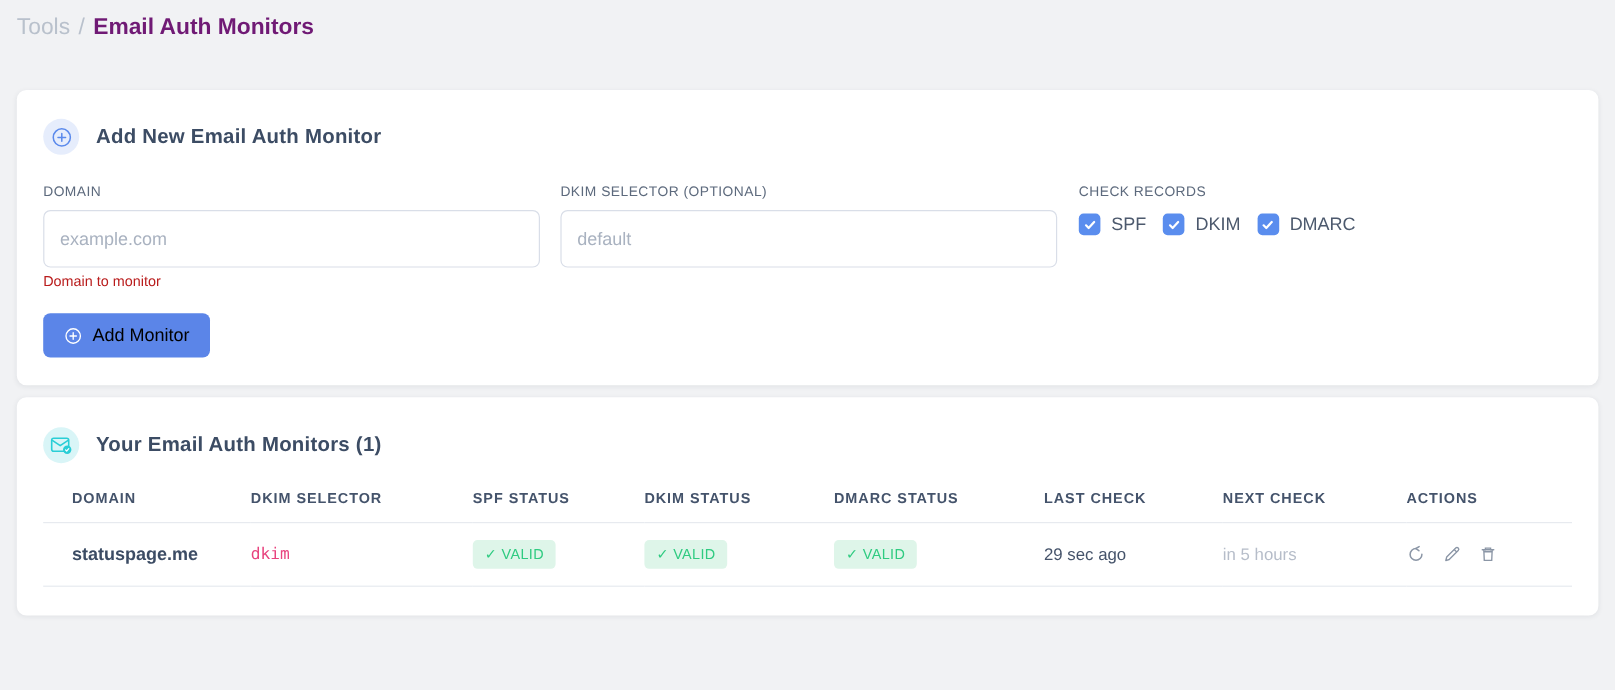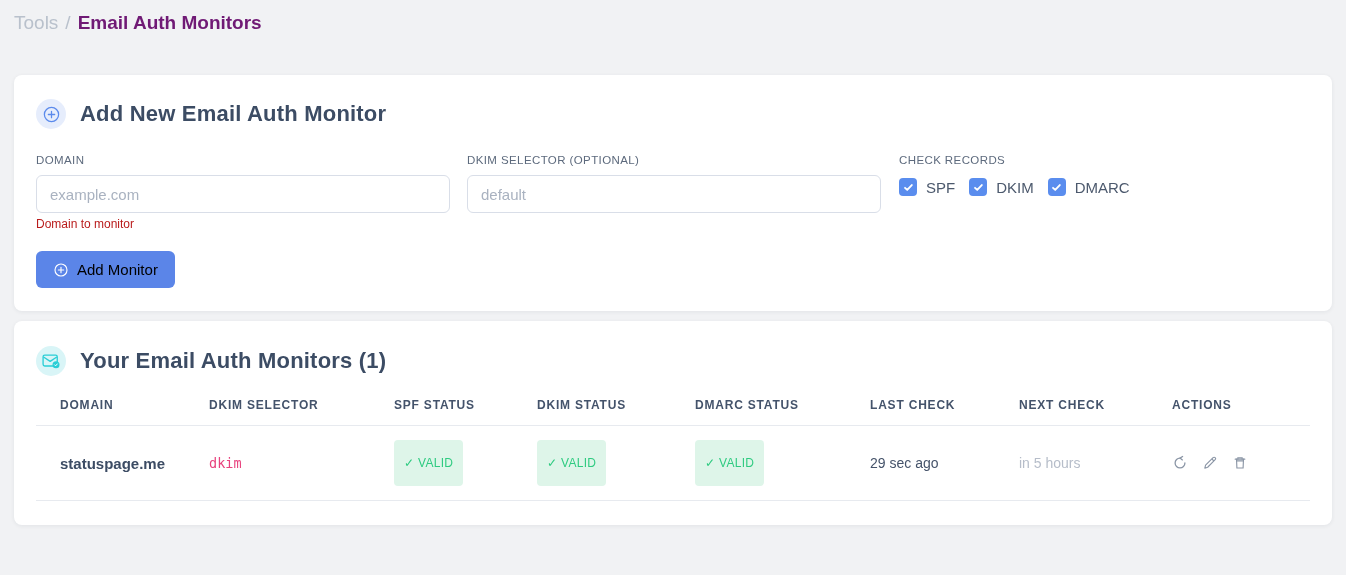--- a/index.html
+++ b/index.html
@@ -27,31 +27,31 @@
   }
   .card-add { margin-top: 40px; padding: 24px 22px 23px; }
   .card-monitors { margin-top: 10px; padding: 25px 22px 24px; }
   .card-header { display: flex; align-items: center; gap: 14px; }
   .icon-circle {
     width: 30px; height: 30px; border-radius: 50%;
     display: flex; align-items: center; justify-content: center; flex: none;
   }
   .icon-circle.blue { background: #e6edfc; }
   .icon-circle.teal { background: #d9f5f7; }
-  .card-title { font-size: 22px; font-weight: 700; color: #3c4c64; letter-spacing: .2px; }
+  .card-title { font-size: 17px; font-weight: 700; color: #3c4c64; letter-spacing: .2px; }
 
   
   .form-row { display: flex; gap: 17px; margin-top: 25px; }
   .field { width: 414px; flex: none; }
   .field-label {
     font-size: 11.5px; color: #5d6a7d; letter-spacing: .4px;
     margin-bottom: 9px; text-transform: uppercase;
   }
   .text-input {
-    width: 100%; height: 38px;
+    width: 100%; height: 48px;
     border: 1px solid #d9dee8; border-radius: 6px;
     padding: 0 13px; font-size: 15px; color: #3c4c64;
     font-family: "Liberation Sans", sans-serif;
     outline: none; background: #fff;
   }
   .text-input::placeholder { color: #a9b2c0; }
   .field-hint { margin-top: 4px; font-size: 12px; color: #b91c1c; }
 
   .check-col { padding-left: 1px; }
   .check-row { display: flex; gap: 14px; margin-top: 12px; }
@@ -82,21 +82,21 @@
   }
   td {
     padding: 14px 8px 14px 0; border-bottom: 1px solid #e7eaef;
     font-size: 14px; color: #45536a; vertical-align: middle; white-space: nowrap;
   }
   th:first-child, td:first-child { padding-left: 24px; }
   .domain-cell { font-weight: 700; font-size: 15px; color: #3c4c64; }
   .selector-cell { font-family: "DejaVu Sans Mono", monospace; color: #e8437e; font-size: 13.5px; }
   .badge-valid {
     display: inline-block; background: #def5e9; color: #2fcb81;
-    font-size: 12px; padding: 16px 10px; border-radius: 4px; letter-spacing: .3px;
+    font-size: 12px; padding: 5px 10px; border-radius: 4px; letter-spacing: .3px;
   }
   .muted { color: #b6bdc9; }
   .actions { display: flex; gap: 14px; align-items: center; }
   .action-btn {
     background: none; border: none; padding: 0; margin: 0;
     color: #8b96a6; cursor: pointer; display: flex; align-items: center;
   }
 </style>
 </head>
 <body>

